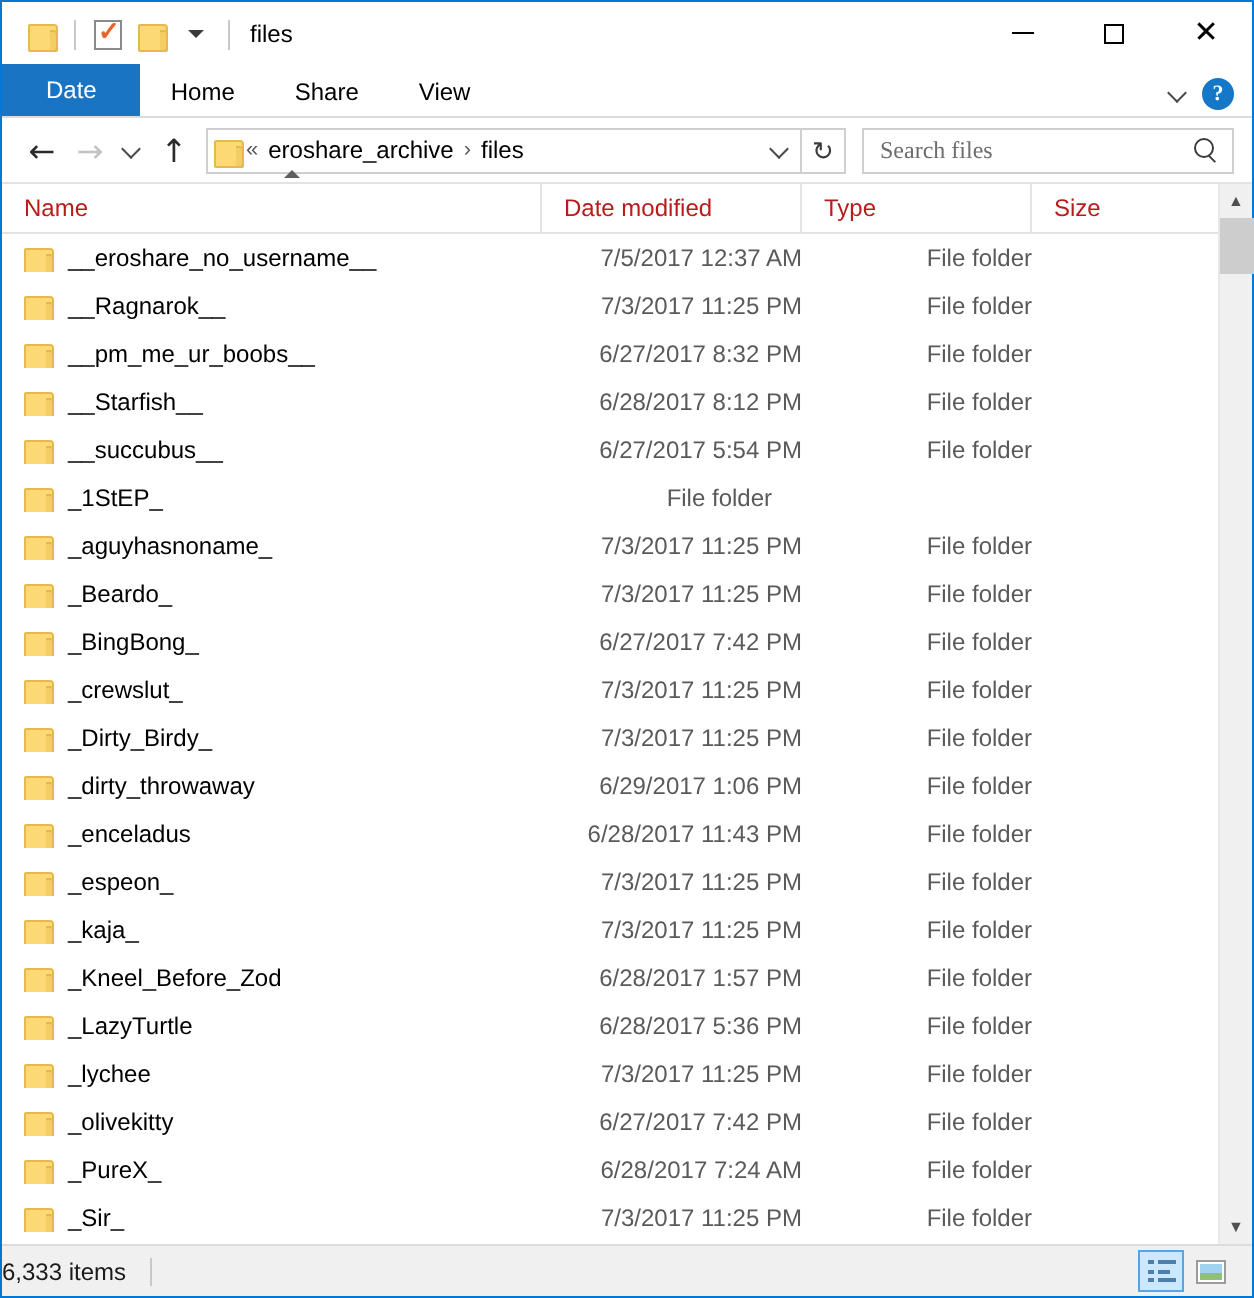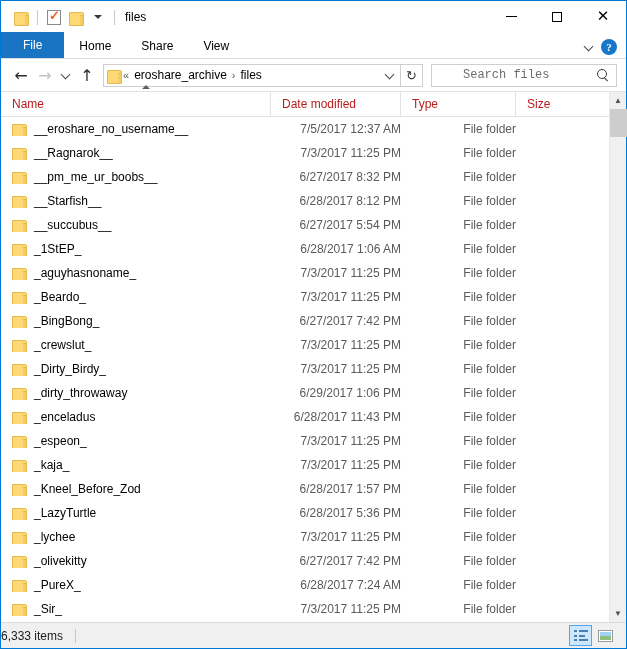--- a/index.html
+++ b/index.html
@@ -185,25 +185,24 @@
     height: 23px;
     border: 1px solid #cfcfcf;
     background: #fff;
     margin-left: 8px;
     display: flex; align-items: center;
     padding: 0 6px 0 8px;
     flex: 0 0 auto;
   }
   .search-input {
     border: none; outline: none;
-    font-family: Liberation Mono, monospace;
+    font-family: Liberation Serif, serif;
     font-size: 12px; color: #4d7c0f;
     flex: 1 1 auto; width: 100%;
     background: transparent;
-    margin-left: 23px;
   }
   .search-input::placeholder { color: #6d6d6d; }
   .search-ico {
     width: 13px; height: 13px; position: relative; flex: 0 0 auto;
   }
   .search-ico::before {
     content: ""; position: absolute; left: 0; top: 0;
     width: 8px; height: 8px; border: 1.3px solid #3c3c3c; border-radius: 50%;
   }
   .search-ico::after {
@@ -387,21 +386,21 @@
       <div class="win-btn">
           <span class="glyph-max"></span>
         </div>
       <div class="win-btn">
           <span class="glyph-close">✕</span>
         </div>
     </div>
   </div>
 
   <div class="ribbon">
-    <div class="tab file">File</div>
+    <div class="tab file">Date</div>
     <div class="tab">Home</div>
     <div class="tab">Share</div>
     <div class="tab">View</div>
     <div class="ribbon-right">
       <div class="chev-dn-thin"></div>
       <div class="help-ico">?</div>
     </div>
   </div>
 
   <div class="addrbar">
@@ -494,21 +493,20 @@
           </div>
           <div class="cell-date">6/27/2017 5:54 PM</div>
           <div class="cell-type">File folder</div>
           <div class="cell-size"></div>
         </div>
         <div class="row">
           <div class="cell-name">
             <span class="folder-ico"></span>
             <span>_1StEP_</span>
           </div>
-          <div class="cell-date">6/28/2017 1:06 AM</div>
           <div class="cell-type">File folder</div>
           <div class="cell-size"></div>
         </div>
         <div class="row">
           <div class="cell-name">
             <span class="folder-ico"></span>
             <span>_aguyhasnoname_</span>
           </div>
           <div class="cell-date">7/3/2017 11:25 PM</div>
           <div class="cell-type">File folder</div>

